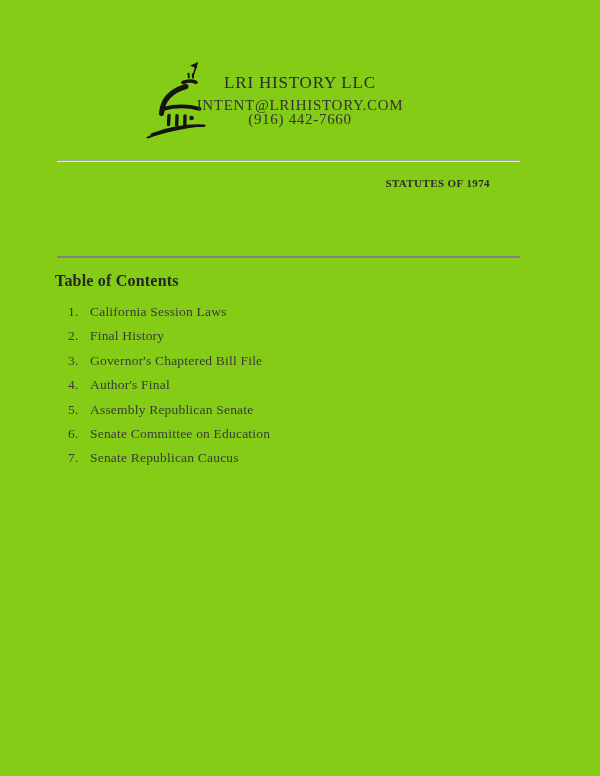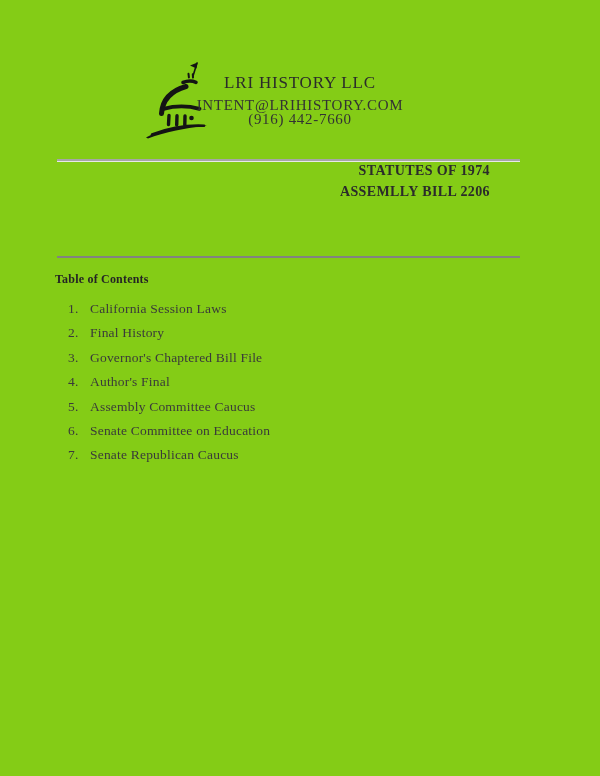--- a/index.html
+++ b/index.html
@@ -47,39 +47,39 @@
     left: 57px;
     width: 463px;
     height: 2px;
   }
   .divider-1 { top: 159px; background: #a6a6a6; border-bottom: 1px solid #e8e8e8; }
   .divider-2 { top: 256px; background: #828282; }
   
   .reference {
     position: absolute;
     right: 110px;
-    top: 160px;
+    top: 173px;
     text-align: right;
     font-weight: bold;
-    font-size: 14px;
+    font-size: 11px;
     line-height: 21.4px;
     letter-spacing: 0.4px;
     color: #2b2b2b;
   }
   .reference div { white-space: pre; }
   
   .toc {
     position: absolute;
     left: 55px;
     top: 272px;
     width: 460px;
   }
   .toc-title {
     font-weight: bold;
-    font-size: 12px;
+    font-size: 16px;
     color: #252525;
     letter-spacing: 0.2px;
   }
   .toc-list {
     list-style: none;
     margin: 14px 0 0 0;
     padding: 0 0 0 13px;
   }
   .toc-item {
     display: flex;
@@ -131,21 +131,20 @@
   <div class="letterhead">
     <div class="company-name">LRI HISTORY LLC</div>
     <div class="contact-line">INTENT@LRIHISTORY.COM</div>
     <div class="contact-line">(916) 442-7660</div>
   </div>
 
   <div class="divider divider-1"></div>
 
   <div class="reference">
     <div>STATUTES OF 1974</div>
-    <div>ASSEMLLY BILL 2206</div>
   </div>
 
   <div class="divider divider-2"></div>
 
   <div class="toc">
     <div class="toc-title">Table of Contents</div>
     <ol class="toc-list">
       <li class="toc-item">
         <span class="toc-num">1.</span>
         <span class="toc-label">California Session Laws</span>
@@ -157,21 +156,21 @@
       <li class="toc-item">
         <span class="toc-num">3.</span>
         <span class="toc-label">Governor's Chaptered Bill File</span>
       </li>
       <li class="toc-item">
         <span class="toc-num">4.</span>
         <span class="toc-label">Author's Final</span>
       </li>
       <li class="toc-item">
         <span class="toc-num">5.</span>
-        <span class="toc-label">Assembly Committee Caucus</span>
+        <span class="toc-label">Assembly Republican Senate</span>
       </li>
       <li class="toc-item">
         <span class="toc-num">6.</span>
         <span class="toc-label">Senate Committee on Education</span>
       </li>
       <li class="toc-item">
         <span class="toc-num">7.</span>
         <span class="toc-label">Senate Republican Caucus</span>
       </li>
     </ol>

